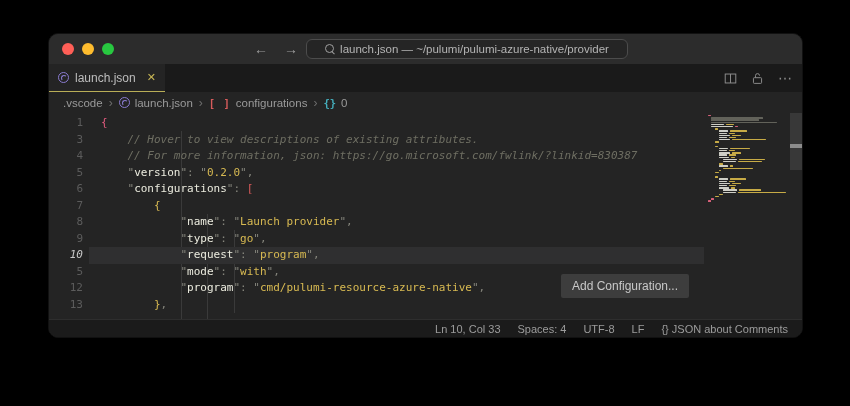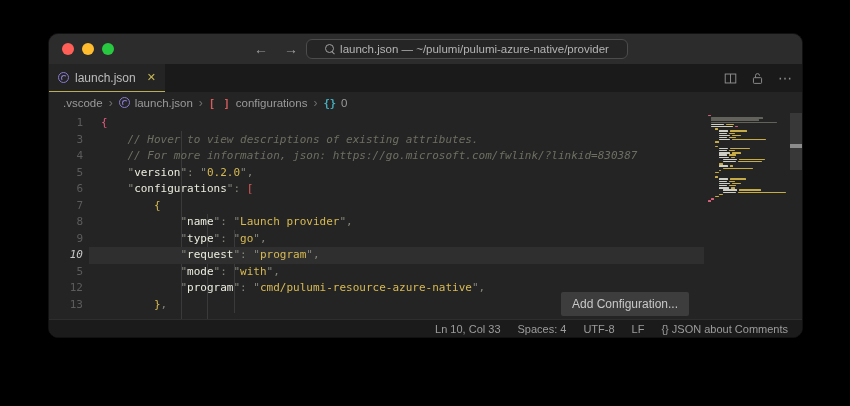--- a/index.html
+++ b/index.html
@@ -81,21 +81,21 @@
   .minimap { position:absolute; left:657px; top:2px; width:82px; }
   .mrow { display:flex; height:1.4px; margin-bottom:0.8px; }
   .mseg { height:100%; margin-right:2px; border-radius:0.5px; }
   .mc-g { background:#62625a; } .mc-w { background:#cfcfc6; }
   .mc-y { background:#c7ab46; } .mc-p { background:#d66079; }
 
   .scrollbar { position:absolute; left:740px; top:0; width:15px; bottom:0; }
   .thumb { position:absolute; left:1px; right:1px; top:0; height:57px; background:#3f3f3f; opacity:.75; }
   .marker { position:absolute; left:1px; right:1px; top:31px; height:4px; background:#9b9b9b; opacity:.85; }
 
-  .add-config { position:absolute; left:512px; top:179px; width:128px; height:24px;
+  .add-config { position:absolute; left:512px; top:161px; width:128px; height:24px;
                 background:#3d3d3d; border:none; border-radius:2px; color:#c8c8c8;
                 font-size:12px; font-family:"Liberation Sans", sans-serif; cursor:pointer;
                 text-align:center; }
 
   
   .statusbar { position:absolute; left:0; bottom:0; right:0; height:18px; background:#1b1b1b;
                border-top:1px solid #2e2e2e; display:flex; align-items:center;
                justify-content:flex-end; padding-right:14px; gap:17px; }
   .status-item { color:#9c9c9c; font-size:11px; cursor:pointer; white-space:nowrap; }
 </style>

